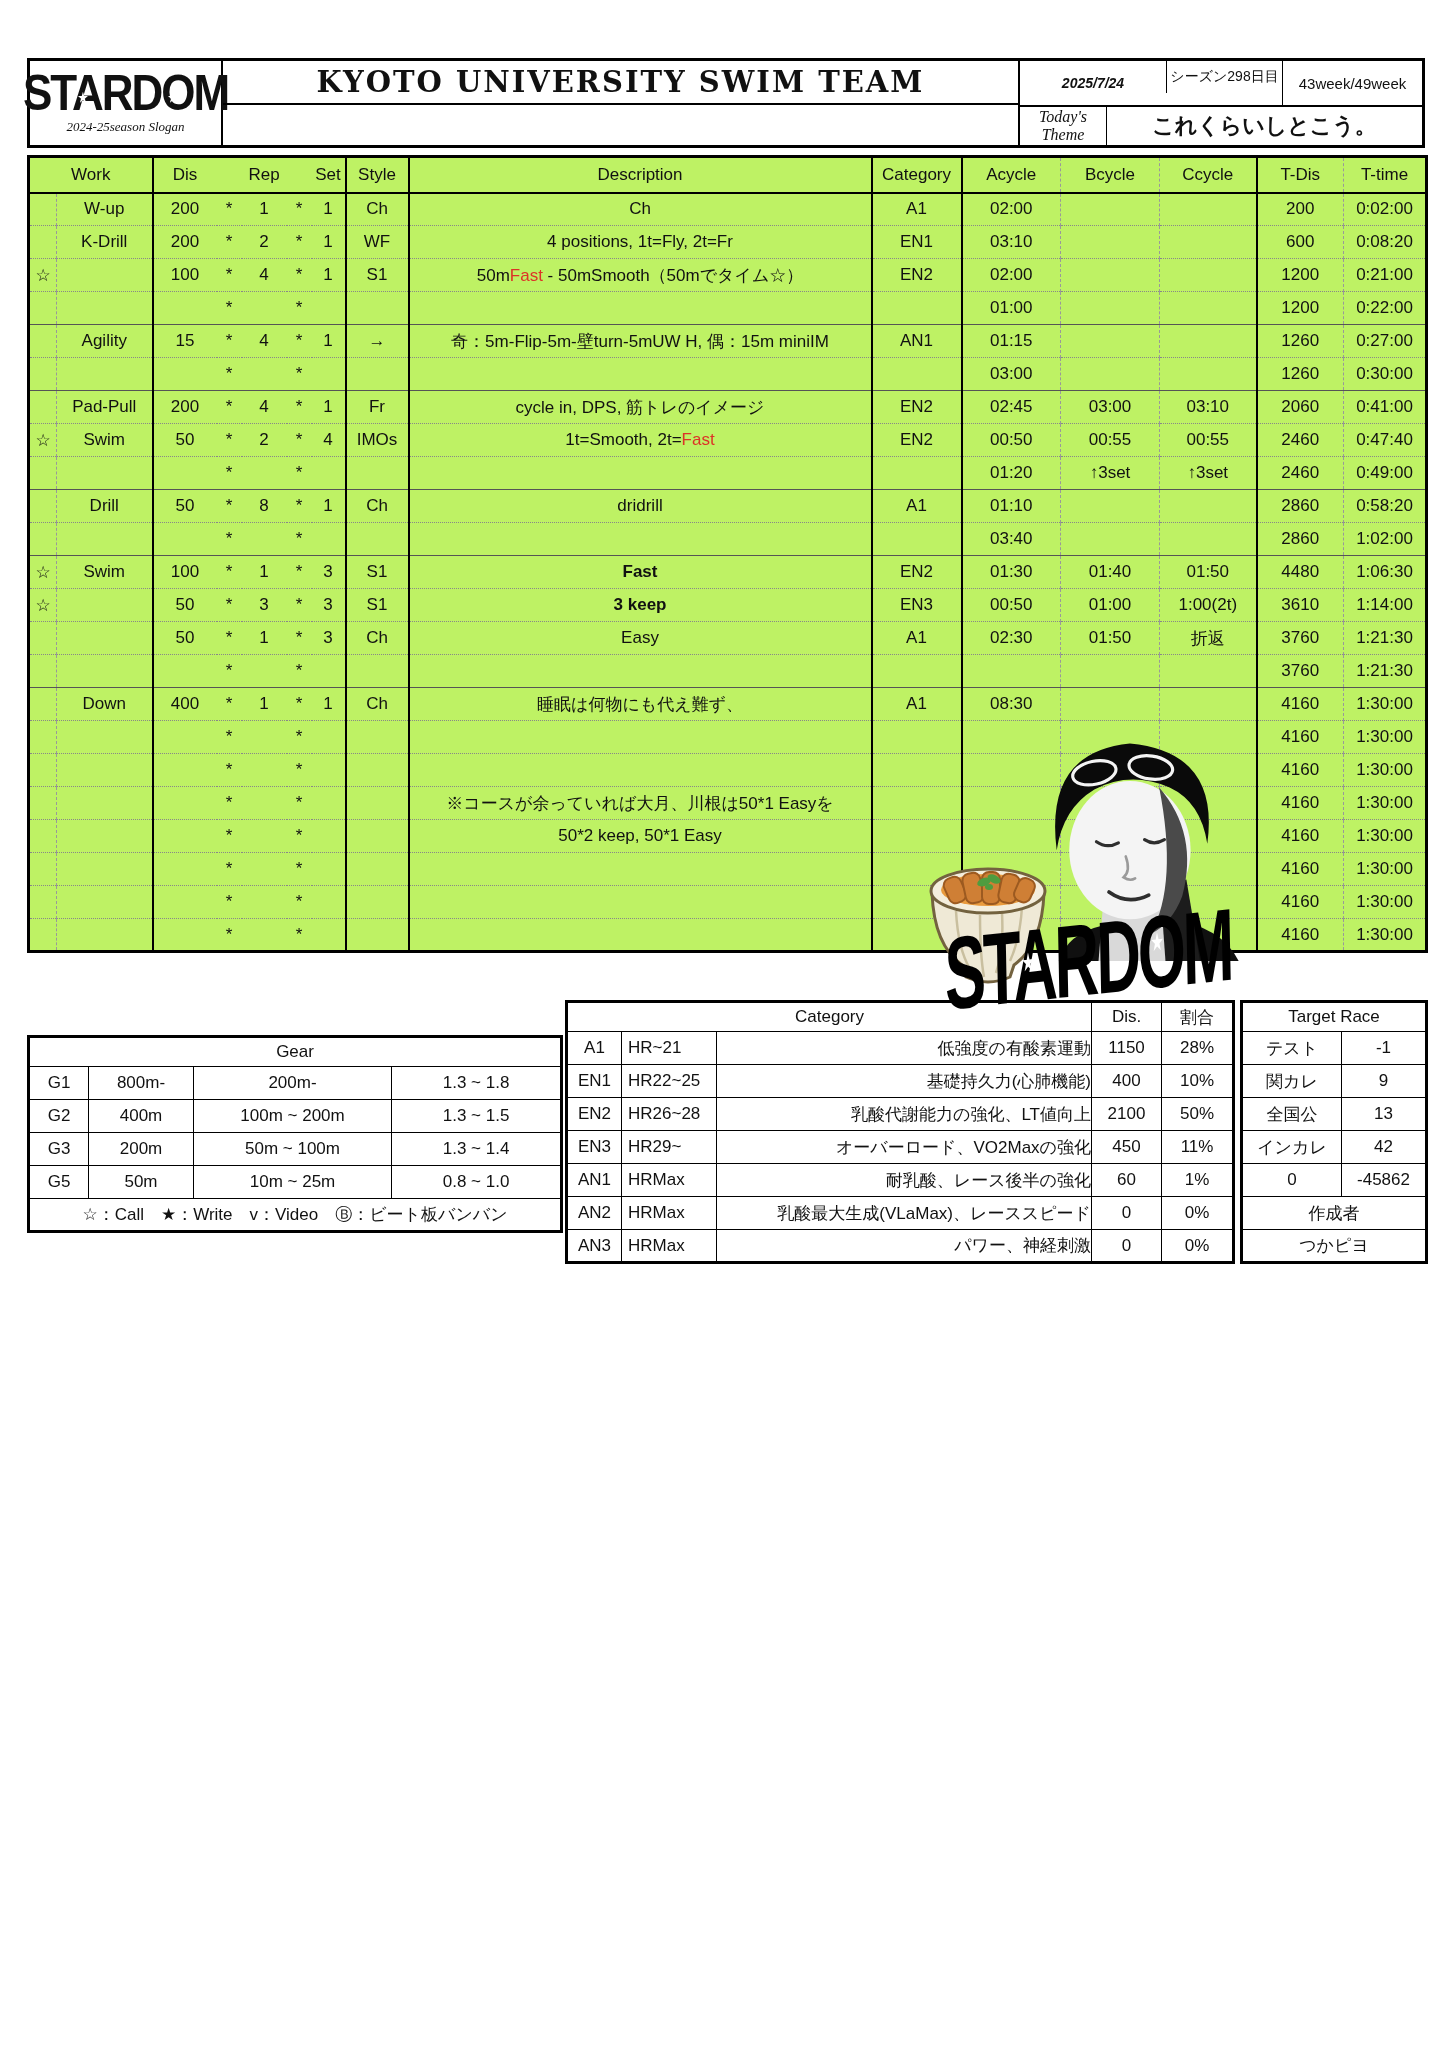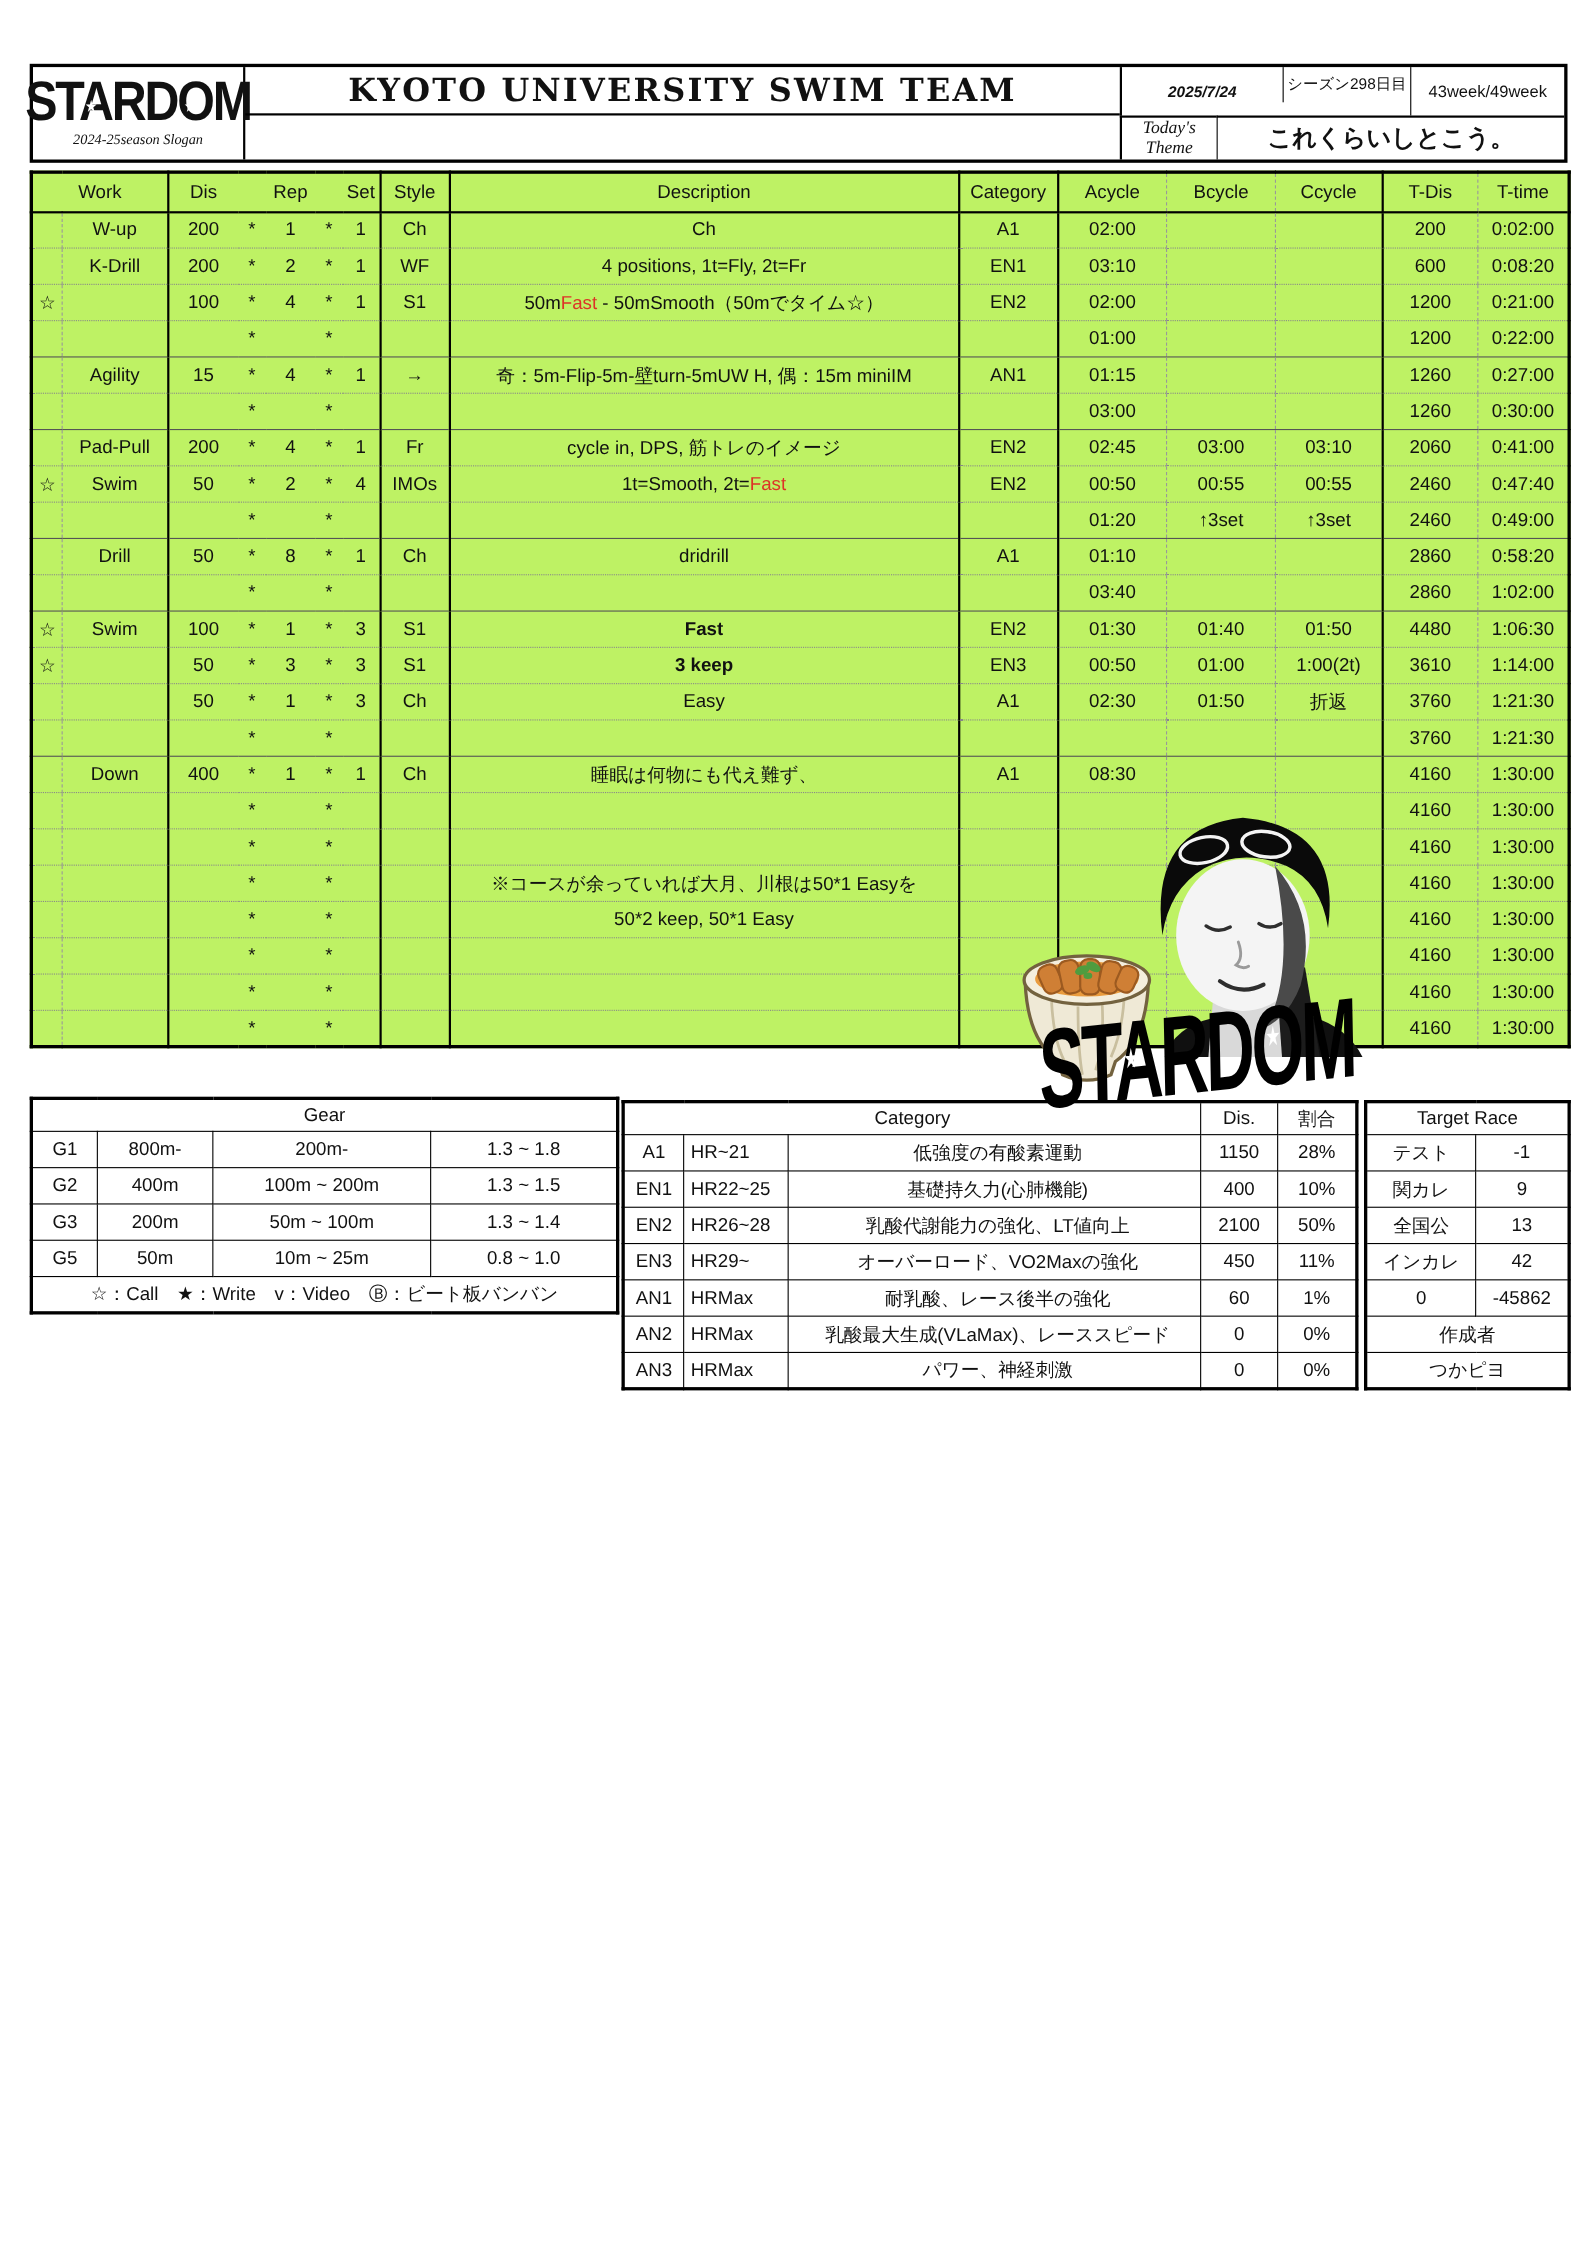--- a/index.html
+++ b/index.html
@@ -44,23 +44,23 @@
   .c-b   { border-right:1px dashed #999; }
   .c-c   { border-right:2px solid #000; }
   .c-td  { border-right:1px dashed #999; }
   .star-g { font-size:19px; }
 
   
   .btab { border-collapse:collapse; table-layout:fixed; border:3px solid #000; background:#fff; position:absolute; }
   .btab th, .btab td { border:1.5px solid #000; text-align:center; font-size:17px; }
   .btab th { font-weight:normal; height:30px; }
   .btab td { height:33px; }
-  #gear   { left:27px;  top:997px; width:533px;padding-left:20px; }
+  #gear   { left:27px;  top:1035px; width:533px;padding-left:20px; }
   #catT   { left:565px; top:1000px; width:667px; }
-  #catT td:nth-child(3) { text-align:center; padding-left:6px; }
+  #catT td:nth-child(3) { text-align:right; padding-left:6px; }
   #catT td:nth-child(2) { text-align:left; padding-left:6px; }
   #target { left:1240px; top:1000px; width:185px; }
 
   
   #art { left:918px; top:733px; width:340px; height:310px; z-index:5; pointer-events:none; }
   #swimmer  { position:absolute; right:0; top:0; }
   #katsudon { position:absolute; left:0; top:86px; }
   #graffiti { position:absolute; left:-4px; top:196px; width:348px; text-align:center;
               font-weight:900; font-size:62px; letter-spacing:-3px; line-height:1; color:#000;
               transform:rotate(-6deg) scaleY(1.65) skewX(-8deg); }

